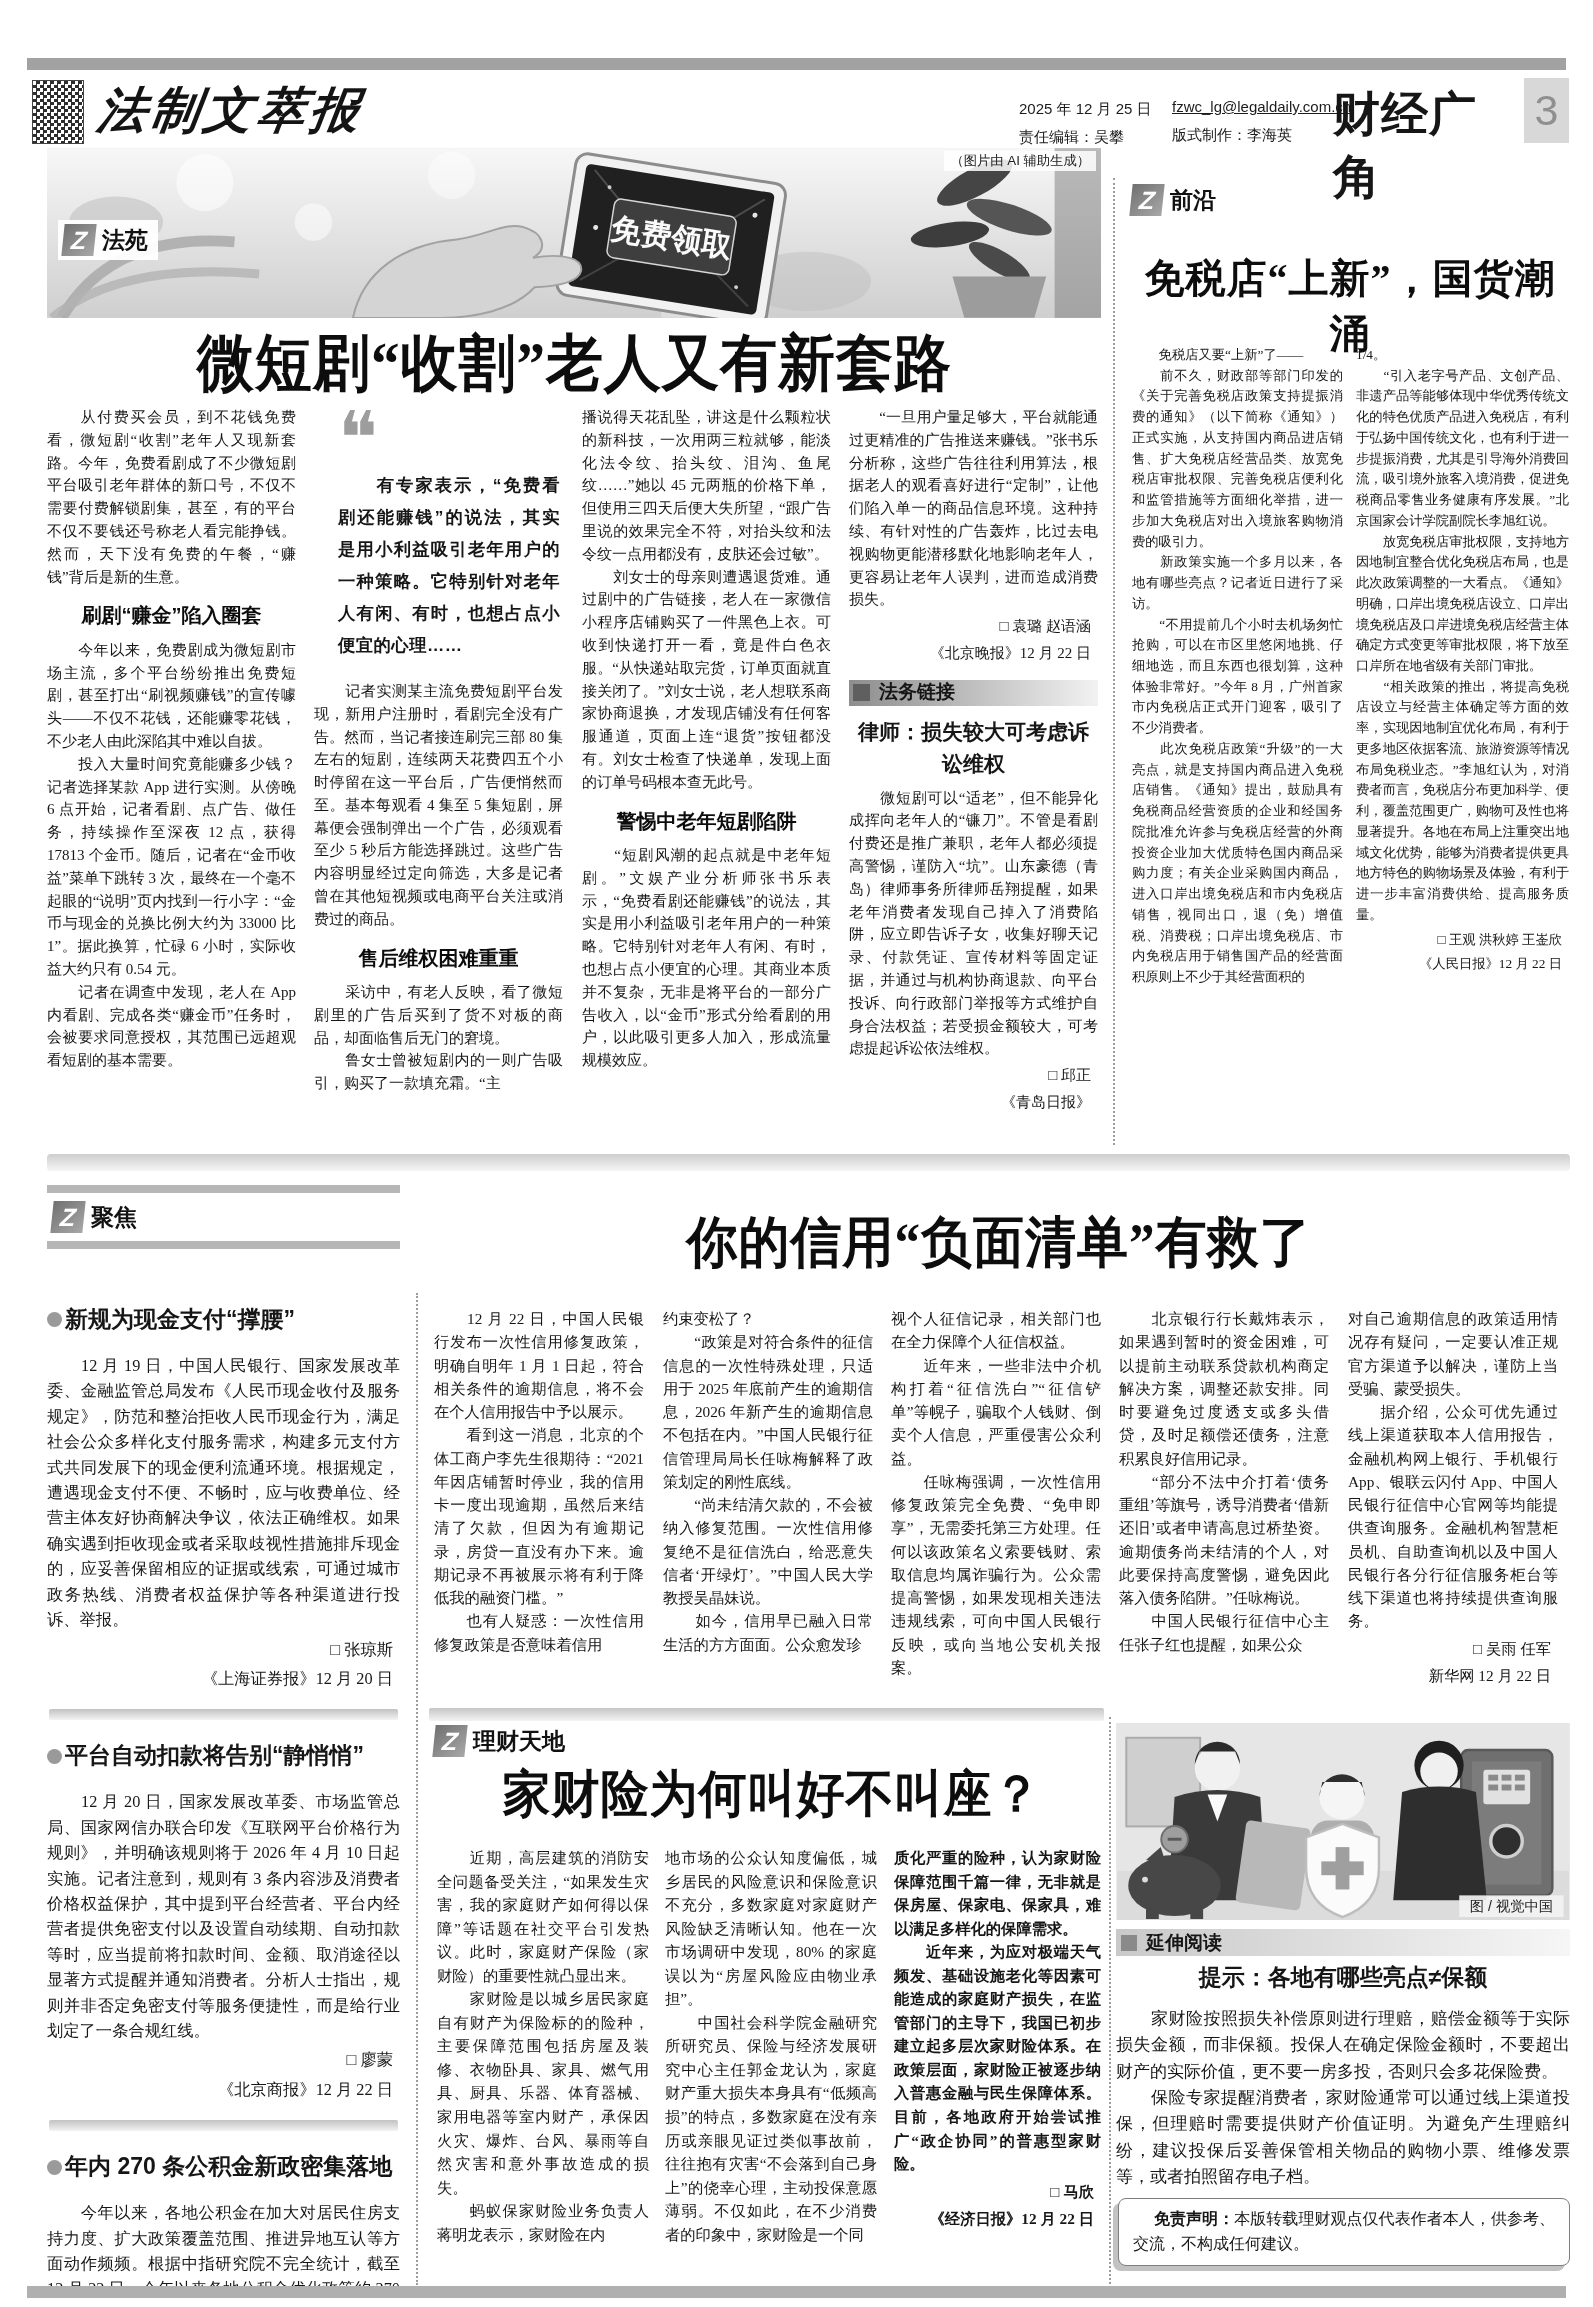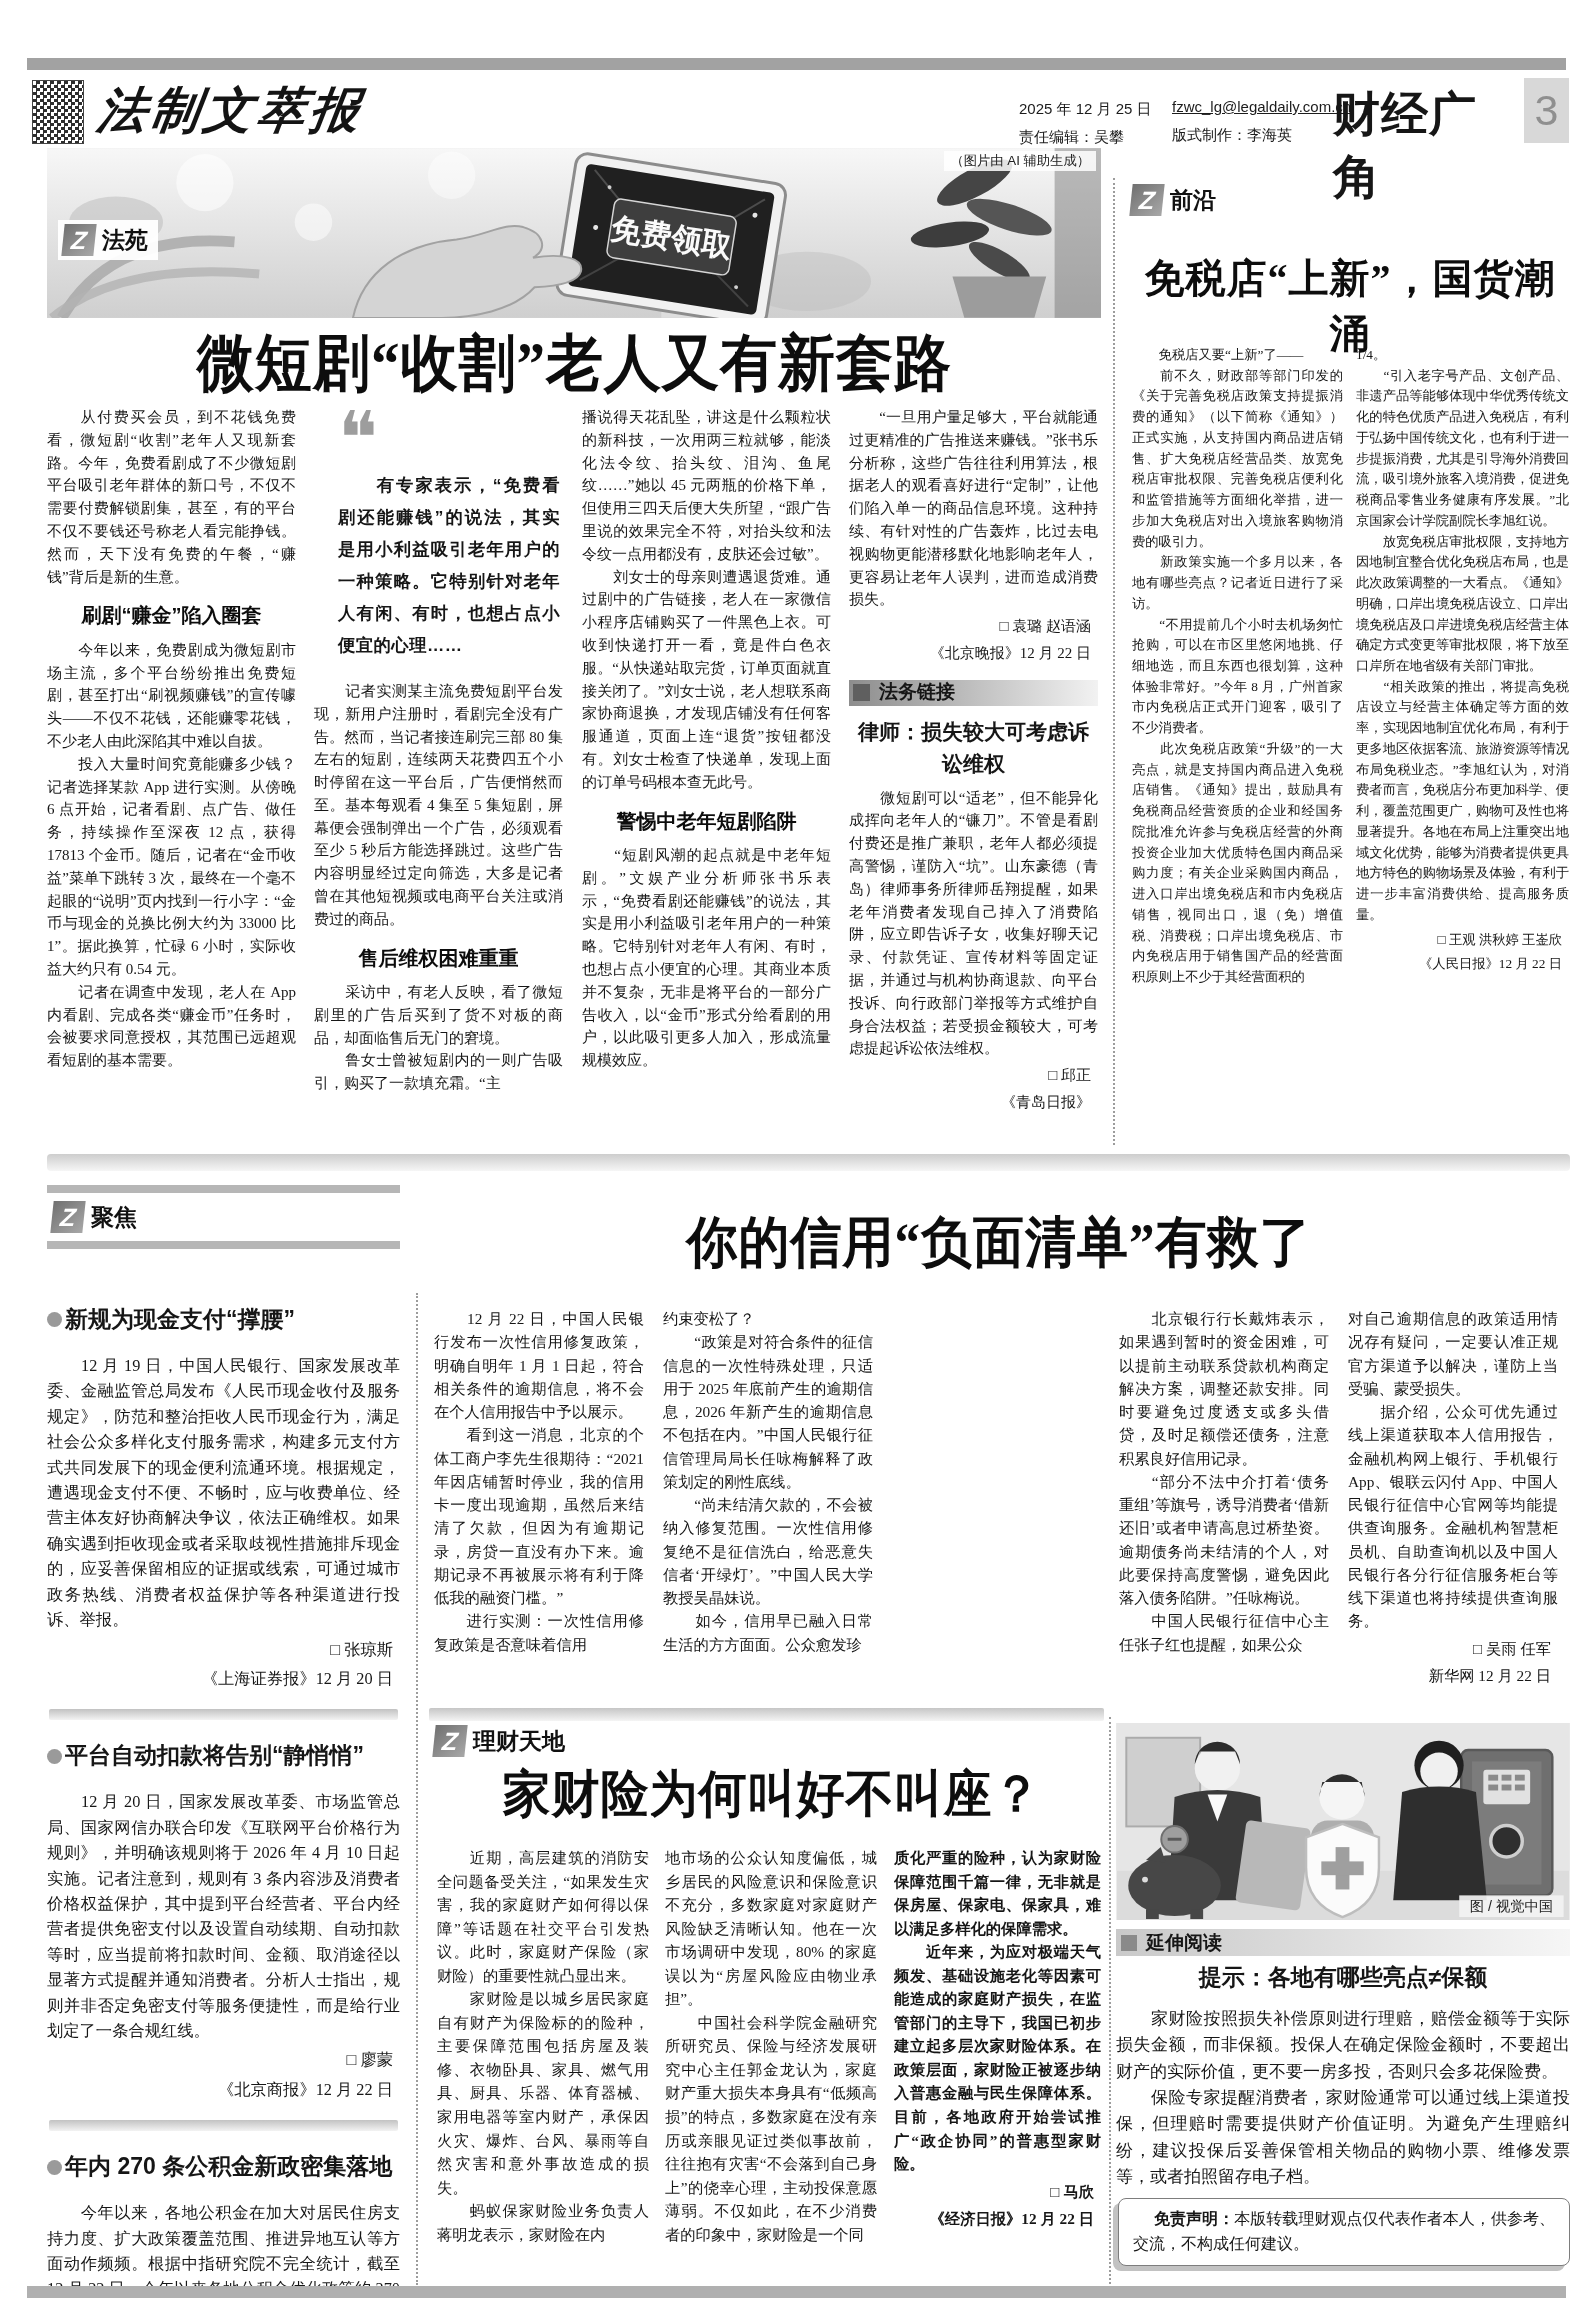--- a/index.html
+++ b/index.html
@@ -263,27 +263,32 @@
       </h3>
       <p class="para">　　今年以来，各地公积金在加大对居民住房支持力度、扩大政策覆盖范围、推进异地互认等方面动作频频。根据中指研究院不完全统计，截至 12 月 22 日，今年以来各地公积金优化政策约 270 条。</p>
     </div>
 
   <div class="vdot v2"></div>
 
   <h2 class="headline credit-hl">你的信用“负面清单”有救了</h2>
   <div class="col credc k1">
       <p class="para">　　12 月 22 日，中国人民银行发布一次性信用修复政策，明确自明年 1 月 1 日起，符合相关条件的逾期信息，将不会在个人信用报告中予以展示。</p>
       <p class="para">　　看到这一消息，北京的个体工商户李先生很期待：“2021 年因店铺暂时停业，我的信用卡一度出现逾期，虽然后来结清了欠款，但因为有逾期记录，房贷一直没有办下来。逾期记录不再被展示将有利于降低我的融资门槛。”</p>
-      <p class="para">　　进行实测：一次性信用修复政策是否意味着信用</p>
+      <p class="para">　　也有人疑惑：一次性信用修复政策是否意味着信用</p>
     </div>
   <div class="col credc k2">
       <p class="para">约束变松了？</p>
       <p class="para">　　“政策是对符合条件的征信信息的一次性特殊处理，只适用于 2025 年底前产生的逾期信息，2026 年新产生的逾期信息不包括在内。”中国人民银行征信管理局局长任咏梅解释了政策划定的刚性底线。</p>
       <p class="para">　　“尚未结清欠款的，不会被纳入修复范围。一次性信用修复绝不是征信洗白，给恶意失信者‘开绿灯’。”中国人民大学教授吴晶妹说。</p>
       <p class="para">　　如今，信用早已融入日常生活的方方面面。公众愈发珍</p>
+    </div>
+  <div class="col credc k3">
+      <p class="para">视个人征信记录，相关部门也在全力保障个人征信权益。</p>
+      <p class="para">　　近年来，一些非法中介机构打着“征信洗白”“征信铲单”等幌子，骗取个人钱财、倒卖个人信息，严重侵害公众利益。</p>
+      <p class="para">　　任咏梅强调，一次性信用修复政策完全免费、“免申即享”，无需委托第三方处理。任何以该政策名义索要钱财、索取信息均属诈骗行为。公众需提高警惕，如果发现相关违法违规线索，可向中国人民银行反映，或向当地公安机关报案。</p>
     </div>
   <div class="col credc k4">
       <p class="para">　　北京银行行长戴炜表示，如果遇到暂时的资金困难，可以提前主动联系贷款机构商定解决方案，调整还款安排。同时要避免过度透支或多头借贷，及时足额偿还债务，注意积累良好信用记录。</p>
       <p class="para">　　“部分不法中介打着‘债务重组’等旗号，诱导消费者‘借新还旧’或者申请高息过桥垫资。逾期债务尚未结清的个人，对此要保持高度警惕，避免因此落入债务陷阱。”任咏梅说。</p>
       <p class="para">　　中国人民银行征信中心主任张子红也提醒，如果公众</p>
     </div>
   <div class="col credc k5">
       <p class="para">对自己逾期信息的政策适用情况存有疑问，一定要认准正规官方渠道予以解决，谨防上当受骗、蒙受损失。</p>
       <p class="para">　　据介绍，公众可优先通过线上渠道获取本人信用报告，金融机构网上银行、手机银行 App、银联云闪付 App、中国人民银行征信中心官网等均能提供查询服务。金融机构智慧柜员机、自助查询机以及中国人民银行各分行征信服务柜台等线下渠道也将持续提供查询服务。</p>
       <p class="byline">□ 吴雨 任军</p>

